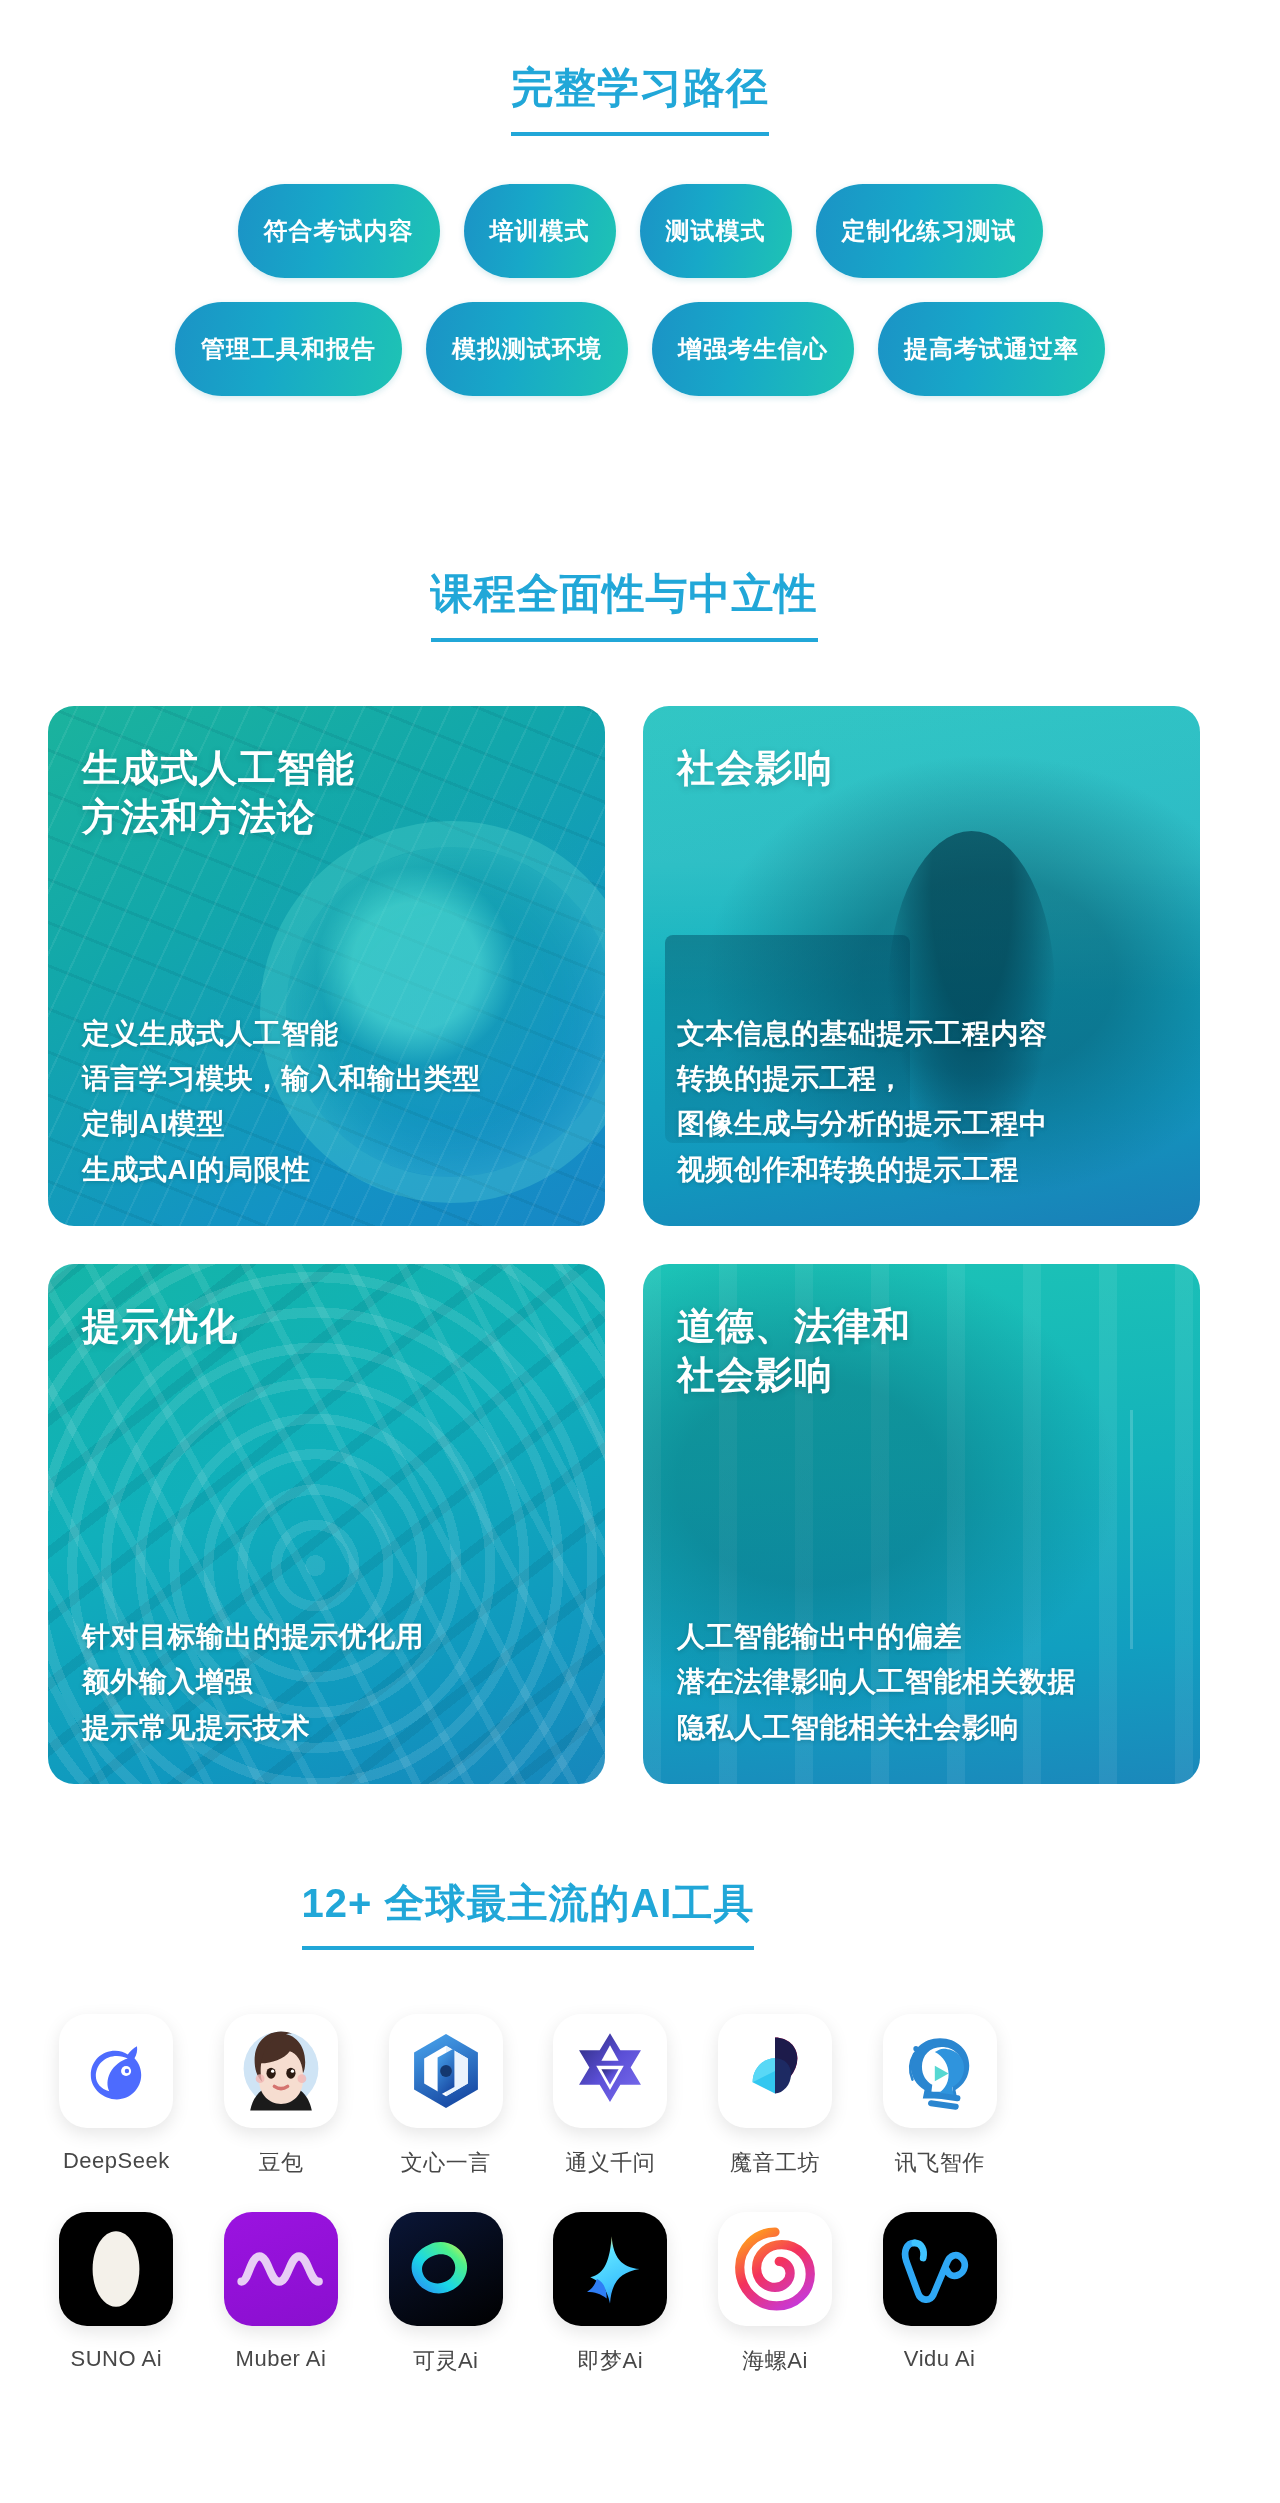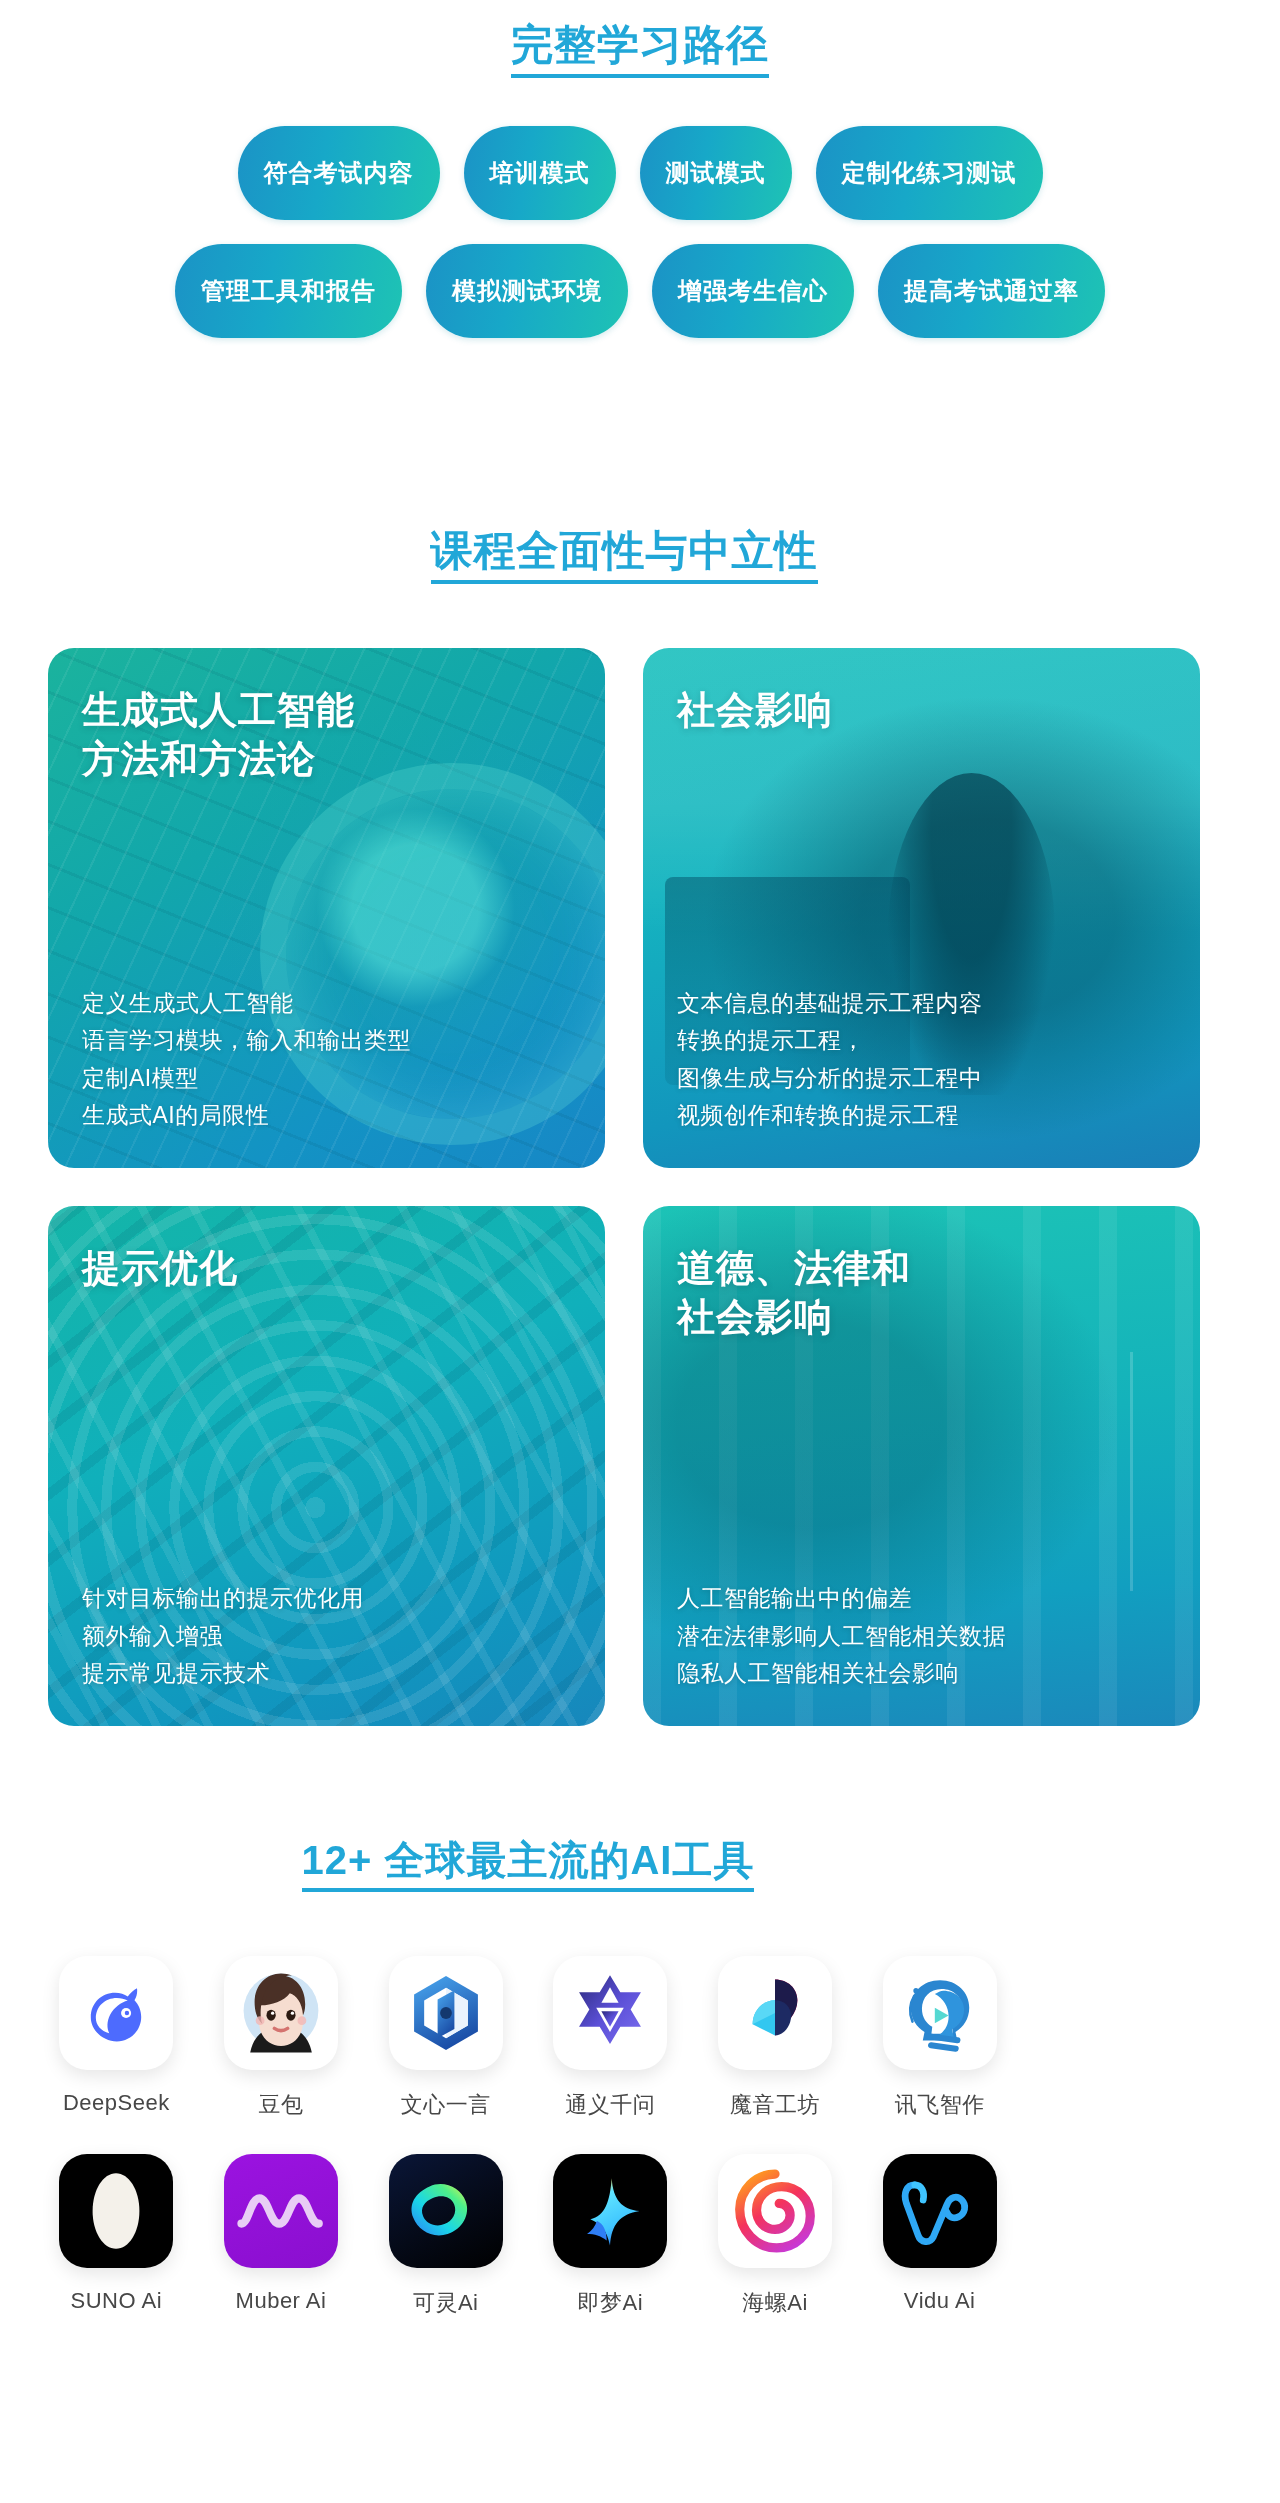--- a/index.html
+++ b/index.html
@@ -17,21 +17,22 @@
     text-align: center;
     color: #21a7d8;
     font-weight: 700;
     letter-spacing: 1px;
     font-size: 42px;
     line-height: 1.1;
   }
   .section-title .underline {
     display: inline-block;
     border-bottom: 4px solid #21a7d8;
-    padding-bottom: 6px;
+    padding-bottom: 21px;
+    margin-top: 43px;
   }
 
   
   .pill-row {
     display: flex;
     justify-content: center;
     gap: 24px;
   }
   .pill {
     border-radius: 48px;
@@ -74,22 +75,22 @@
     position: relative; z-index: 2;
     font-size: 38px;
     font-weight: 700;
     line-height: 1.28;
     letter-spacing: 1px;
     text-shadow: 0 2px 6px rgba(0,60,70,0.25);
     white-space: pre-line;
   }
   .topic-card .card-body {
     position: relative; z-index: 2;
-    font-size: 23px;
-    font-weight: 400;
+    font-size: 28px;
+    font-weight: 700;
     line-height: 1.62;
     letter-spacing: .5px;
     text-shadow: 0 1px 4px rgba(0,60,70,0.3);
     white-space: pre-line;
   }
 
   
   .art1 {
     background:
       radial-gradient(circle at 66% 50%, rgba(90,230,215,0.55) 0 14%, rgba(25,165,170,0.25) 22%, rgba(0,0,0,0) 46%),

